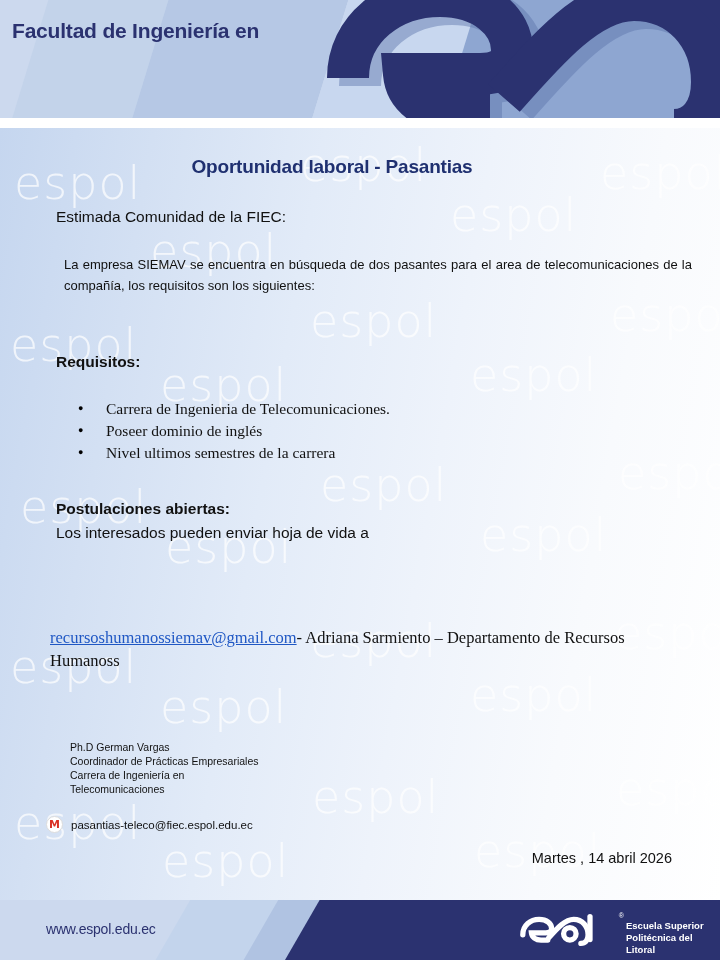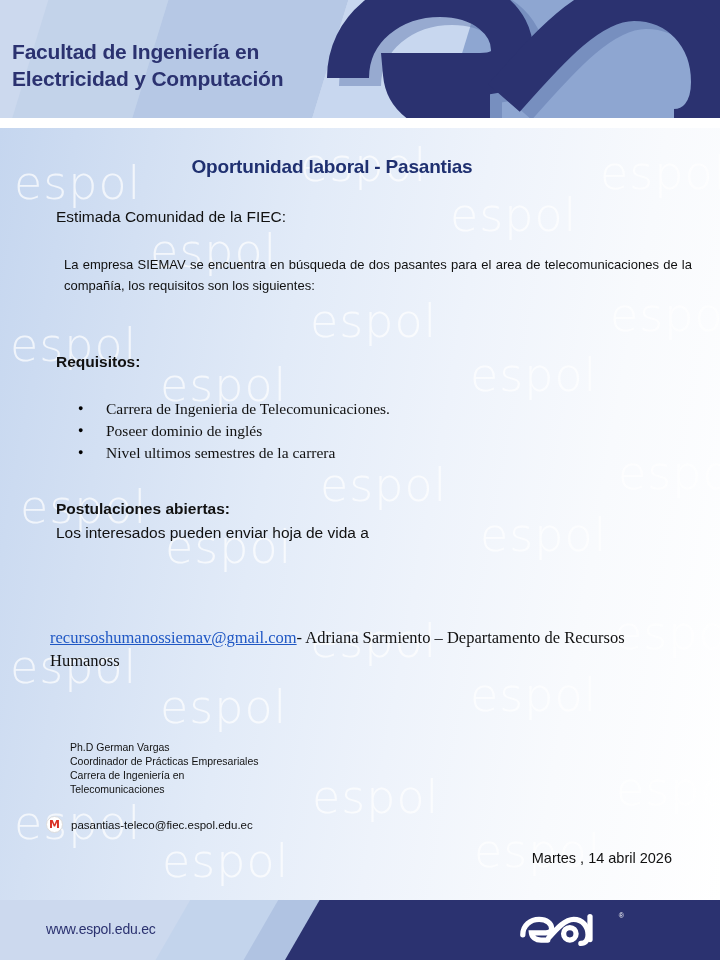--- a/index.html
+++ b/index.html
@@ -48,21 +48,21 @@
   }
 
   .hdr-logo {
     position: absolute;
     left: 320px; top: -22px;
     width: 420px; height: 160px;
   }
 
   .hdr-title {
     position: absolute;
-    left: 12px; top: 38px;
+    left: 12px; top: 17px;
     width: 340px;
     color: #2b3270;
     font-weight: bold;
     font-size: 21px;
     line-height: 27px;
     letter-spacing: -0.2px;
   }
 
   
   .gap {
@@ -310,21 +310,20 @@
       <g>
         <path d="M28 100 C28 50 72 18 120 18 C164 18 192 44 192 72 C192 88 180 96 160 96 L84 96 C86 118 106 134 134 134 L170 134" fill="none" stroke="#2b3270" stroke-width="42" stroke-linecap="butt"></path>
         <path d="M184 120 C228 70 270 22 314 22 C360 22 392 58 392 104 C392 134 376 152 354 152" fill="none" stroke="#2b3270" stroke-width="42"></path>
       </g>
     </svg>
 
     <div class="hdr-corner"></div>
 
     <div class="hdr-title">
       <div>Facultad de Ingeniería en</div>
-      <div>Electricidad y Computación</div>
     </div>
   </div>
 
   <div class="gap"></div>
 
   <div class="body">
 
     <div class="watermarks">
       <div class="wm" style="left:14px;  top:28px;">espol</div>
       <div class="wm" style="left:150px; top:96px;">espol</div>
@@ -401,15 +400,19 @@
 
     <svg class="ftr-logo" viewBox="0 0 200 72">
       <path d="M10 46 C10 26 26 14 44 14 C60 14 70 23 70 33 C70 39 66 42 58 42 L28 42 C29 51 37 57 48 57 L62 57" fill="none" stroke="#ffffff" stroke-width="11" stroke-linecap="round"></path>
       <path d="M64 52 C82 32 98 14 116 14 C134 14 146 28 146 46 C146 58 140 64 131 64" fill="none" stroke="#ffffff" stroke-width="11" stroke-linecap="round"></path>
       <circle cx="108" cy="44" r="13" fill="none" stroke="#ffffff" stroke-width="11"></circle>
       <path d="M150 8 L150 56" fill="none" stroke="#ffffff" stroke-width="11" stroke-linecap="round"></path>
     </svg>
 
     <div class="ftr-reg">®</div>
 
+    <div class="ftr-tagline">
+      <div>Escuela Superior</div>
+      <div>Politécnica del Litoral</div>
+    </div>
   </div>
 
 </div>
 
 </body></html>

